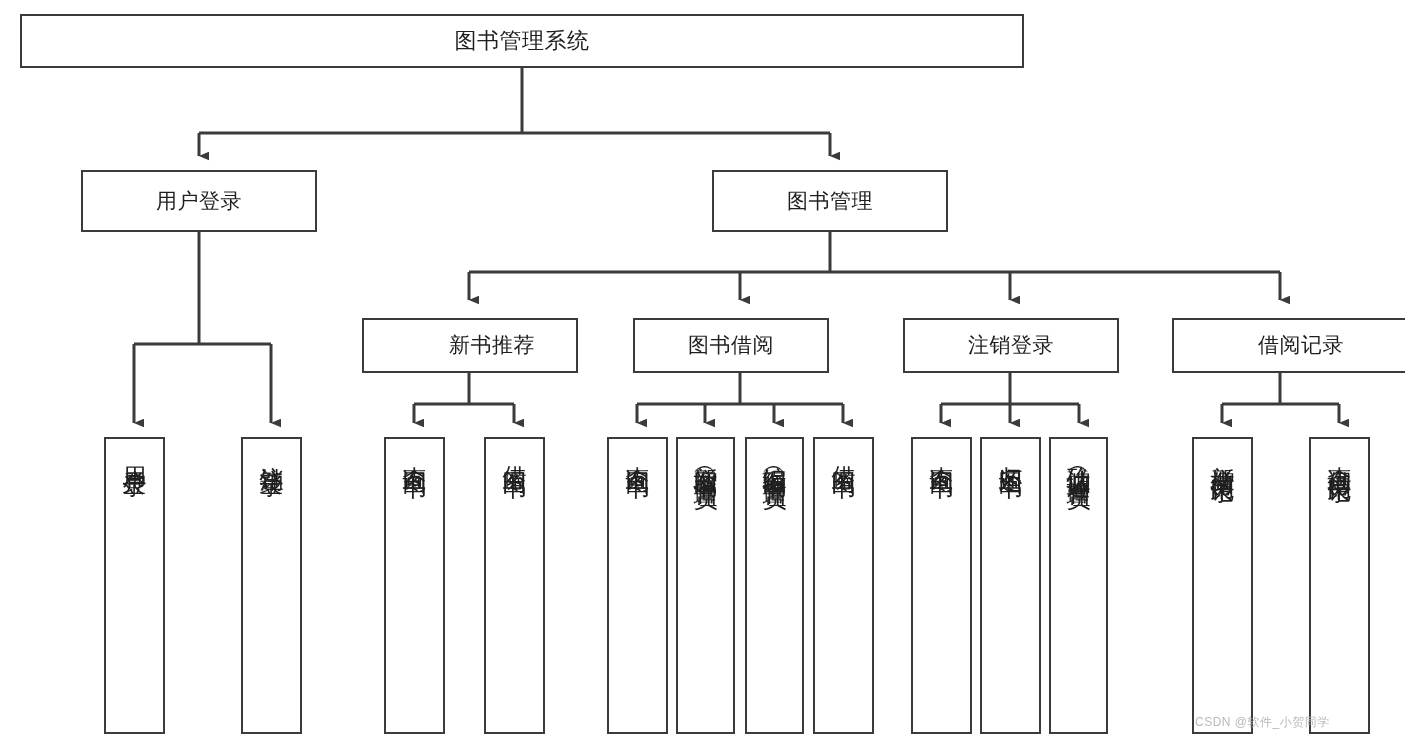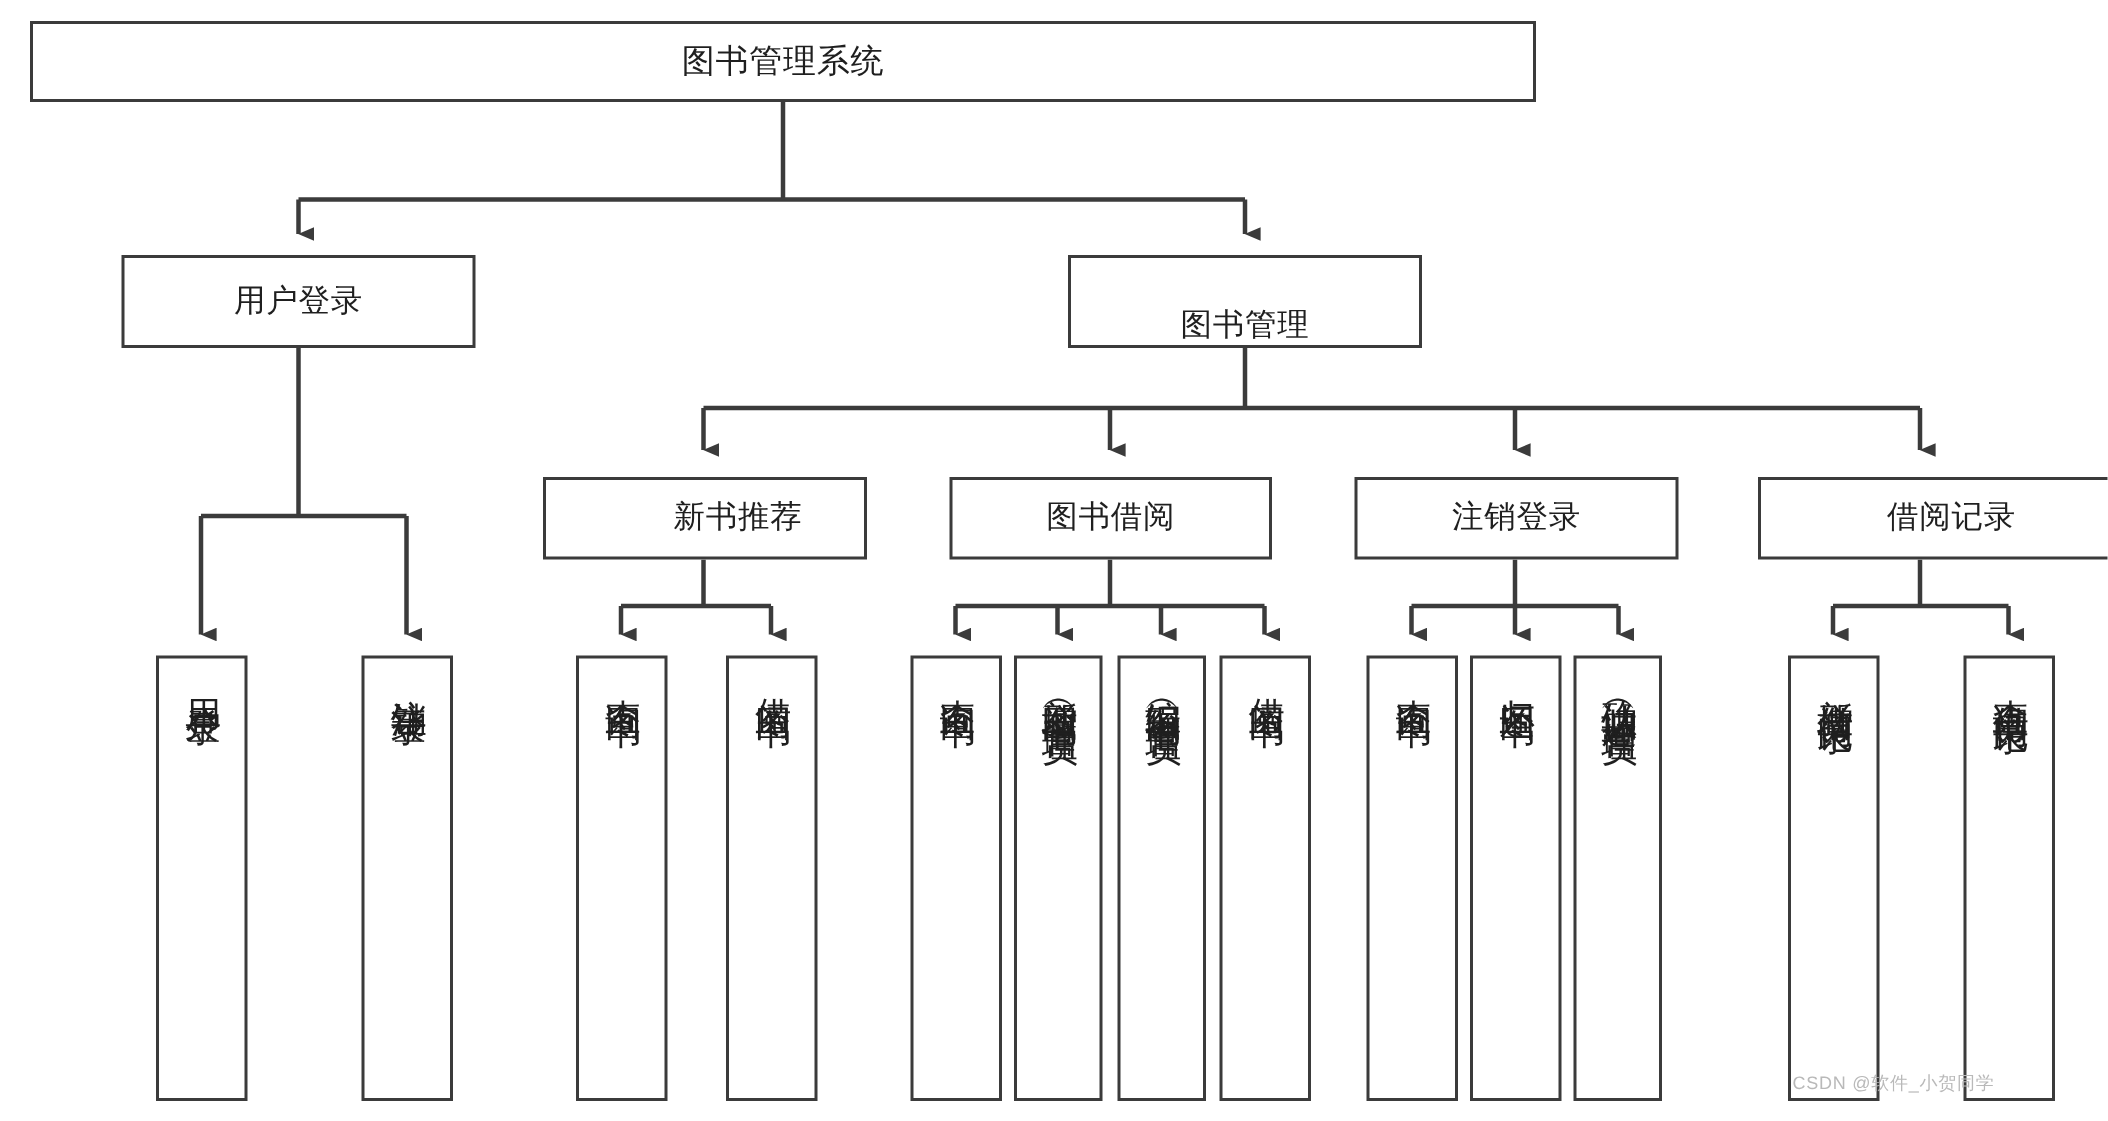--- a/index.html
+++ b/index.html
@@ -135,29 +135,29 @@
   </svg>
 
   <div class="node horiz root" style="left:20px; top:14px; width:1004px; height:54px;">
     <span class="label">图书管理系统</span>
   </div>
 
   <div class="node horiz" style="left:81px; top:170px; width:236px; height:62px;">
     <span class="label">用户登录</span>
   </div>
 
-  <div class="node horiz" style="left:712px; top:170px; width:236px; height:62px;align-items:flex-end;">
+  <div class="node horiz" style="left:712px; top:170px; width:236px; height:62px;">
     <span class="label">图书管理</span>
   </div>
 
   <div class="node horiz" style="left:362px; top:318px; width:216px; height:55px;padding-left:44px;">
     <span class="label">新书推荐</span>
   </div>
 
-  <div class="node horiz" style="left:633px; top:318px; width:215px; height:55px;">
+  <div class="node horiz" style="left:633px; top:318px; width:196px; height:55px;">
     <span class="label">图书借阅</span>
   </div>
 
   <div class="node horiz" style="left:903px; top:318px; width:216px; height:55px;">
     <span class="label">注销登录</span>
   </div>
 
   <div class="node horiz" style="left:1172px; top:318px; width:258px; height:55px;">
     <span class="label">借阅记录</span>
   </div>

